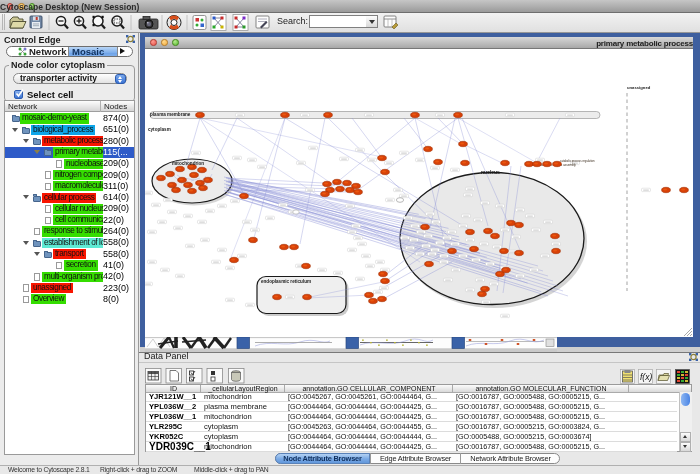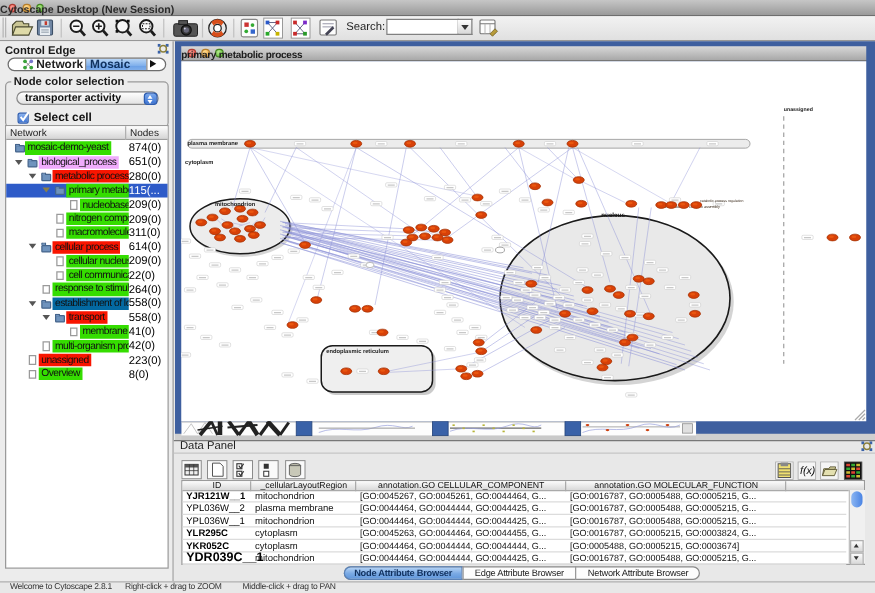--- a/index.html
+++ b/index.html
@@ -128,21 +128,21 @@
  <circle cx="2" cy="2" r="1.5" fill="#3aa33a"></circle>
     <circle cx="7" cy="2" r="1.5" fill="#77c"></circle>
     <circle cx="2" cy="7" r="1.5" fill="#3aa33a"></circle>
     <circle cx="7" cy="7" r="1.5" fill="#3aa33a"></circle>
 </svg>
 <div class="abs" style="left:29px;top:46px;font-size:9.5px;font-weight:bold;color:#222;line-height:11px">Network</div>
 <div class="abs" style="left:72px;top:46px;font-size:9.5px;font-weight:bold;color:#10315e;line-height:11px">Mosaic</div>
 <div class="abs" style="left:120px;top:48px;width:0;height:0;border-top:3.5px solid transparent;border-bottom:3.5px solid transparent;border-left:5.5px solid #111"></div>
 
 <div class="abs" style="left:4px;top:65px;width:131px;height:37px;border:1px solid #9a9a9a;border-radius:4px"></div>
-<div class="abs" style="left:9px;top:60px;padding:0 2px;background:#ececec;font-size:9px;font-weight:bold;color:#1a1a1a">Node color selection</div>
+<div class="abs" style="left:9px;top:60px;padding:0 2px;background:#ececec;font-size:9px;font-weight:bold;color:#1a1a1a">Node color cytoplasm</div>
 <div class="abs" style="left:13px;top:73px;width:114px;height:11px;background:linear-gradient(#fff,#e2e2e2);border:1px solid #8a8a8a;border-radius:5.5px"></div>
 <div class="abs" style="left:20px;top:73px;font-size:8.5px;font-weight:bold;color:#111;line-height:11px">transporter activity</div>
 <div class="abs" style="left:115px;top:74px;width:11px;height:9.5px;background:linear-gradient(#7aa8ec,#3c74d4);border-radius:3px;border:0.5px solid #2c5cb0"></div>
 <div class="abs" style="left:118.2px;top:75.6px;width:0;height:0;border-left:2.6px solid transparent;border-right:2.6px solid transparent;border-bottom:3px solid #fff"></div>
 <div class="abs" style="left:118.2px;top:80.2px;width:0;height:0;border-left:2.6px solid transparent;border-right:2.6px solid transparent;border-top:3px solid #fff"></div>
 <div class="abs" style="left:14px;top:89.5px;width:9px;height:9px;background:linear-gradient(#8ab2ee,#3c74d4);border:1px solid #2c5cb0;border-radius:2px"></div>
 <svg class="abs" style="left:14px;top:86.5px" width="12" height="12" viewBox="0 0 12 12">
     <path d="M2.5,6.5 L4.5,9 L9,2.5" stroke="#fff" stroke-width="1.6" fill="none"></path>
   </svg>
 <div class="abs" style="left:27px;top:89px;font-size:9.5px;font-weight:bold;color:#111">Select cell</div>
@@ -152,21 +152,21 @@
 <div class="abs" style="left:100px;top:101px;width:1px;height:11px;background:#b0b0b0"></div>
 <div class="abs" style="left:8px;top:101px;font-size:8px;color:#222;line-height:11px">Network</div>
 <div class="abs" style="left:104px;top:101px;font-size:8px;color:#222;line-height:11px">Nodes</div>
 <div style="position:absolute;left:12px;top:116.4px;width:8px;height:6px;background:#6f93bd;border:1px solid #46658c;border-radius:1px"></div>
 <div style="position:absolute;left:12px;top:115.2px;width:4px;height:2px;background:#6f93bd;border:1px solid #46658c;border-bottom:none;border-radius:1px 1px 0 0"></div>
 <div style="position:absolute;left:20px;top:113.4px;height:10.3px;background:#35dd00;color:#111;font-size:8.2px;letter-spacing:-0.4px;line-height:10.3px;padding:0 2px;white-space:nowrap;overflow:hidden;max-width:83px">mosaic-demo-yeast</div>
 <div style="position:absolute;left:103px;top:113.0px;height:11.3px;color:#000;font-size:9px;line-height:11.3px;white-space:nowrap">874(0)</div>
 <div style="position:absolute;left:12px;top:127.5px;width:0;height:0;border-left:3.5px solid transparent;border-right:3.5px solid transparent;border-top:4.5px solid #555"></div>
 <div style="position:absolute;left:22px;top:127.7px;width:8px;height:6px;background:#6f93bd;border:1px solid #46658c;border-radius:1px"></div>
 <div style="position:absolute;left:22px;top:126.5px;width:4px;height:2px;background:#6f93bd;border:1px solid #46658c;border-bottom:none;border-radius:1px 1px 0 0"></div>
-<div style="position:absolute;left:31px;top:124.7px;height:10.3px;background:#f0abfc;color:#111;font-size:8.2px;letter-spacing:-0.4px;line-height:10.3px;padding:0 2px;white-space:nowrap;overflow:hidden;max-width:72px">biological_process</div>
+<div style="position:absolute;left:31px;top:124.7px;height:10.3px;background:#0ea5e9;color:#111;font-size:8.2px;letter-spacing:-0.4px;line-height:10.3px;padding:0 2px;white-space:nowrap;overflow:hidden;max-width:72px">biological_process</div>
 <div style="position:absolute;left:103px;top:124.3px;height:11.3px;color:#000;font-size:9px;line-height:11.3px;white-space:nowrap">651(0)</div>
 <div style="position:absolute;left:23px;top:138.8px;width:0;height:0;border-left:3.5px solid transparent;border-right:3.5px solid transparent;border-top:4.5px solid #555"></div>
 <div style="position:absolute;left:33px;top:139.0px;width:8px;height:6px;background:#6f93bd;border:1px solid #46658c;border-radius:1px"></div>
 <div style="position:absolute;left:33px;top:137.8px;width:4px;height:2px;background:#6f93bd;border:1px solid #46658c;border-bottom:none;border-radius:1px 1px 0 0"></div>
 <div style="position:absolute;left:42px;top:136.0px;height:10.3px;background:#f81500;color:#111;font-size:8.2px;letter-spacing:-0.4px;line-height:10.3px;padding:0 2px;white-space:nowrap;overflow:hidden;max-width:61px">metabolic process</div>
 <div style="position:absolute;left:103px;top:135.6px;height:11.3px;color:#000;font-size:9px;line-height:11.3px;white-space:nowrap">280(0)</div>
 <div style="position:absolute;left:5px;top:146.9px;width:129px;height:11.3px;background:#2e5bc8"></div>
 <div style="position:absolute;left:34px;top:150.1px;width:0;height:0;border-left:3.5px solid transparent;border-right:3.5px solid transparent;border-top:4.5px solid #8a7f4a"></div>
 <div style="position:absolute;left:44px;top:150.3px;width:8px;height:6px;background:#6f93bd;border:1px solid #46658c;border-radius:1px"></div>
 <div style="position:absolute;left:44px;top:149.1px;width:4px;height:2px;background:#6f93bd;border:1px solid #46658c;border-bottom:none;border-radius:1px 1px 0 0"></div>
@@ -191,47 +191,47 @@
 <div style="position:absolute;left:103px;top:203.4px;height:11.3px;color:#000;font-size:9px;line-height:11.3px;white-space:nowrap">209(0)</div>
 <div style="position:absolute;left:45px;top:216.5px;width:5.5px;height:7.5px;background:#fff;border:0.8px solid #9a9a9a"></div>
 <div style="position:absolute;left:53px;top:215.1px;height:10.3px;background:#35dd00;color:#111;font-size:8.2px;letter-spacing:-0.4px;line-height:10.3px;padding:0 2px;white-space:nowrap;overflow:hidden;max-width:50px">cell communicat</div>
 <div style="position:absolute;left:103px;top:214.7px;height:11.3px;color:#000;font-size:9px;line-height:11.3px;white-space:nowrap">22(0)</div>
 <div style="position:absolute;left:34px;top:227.8px;width:5.5px;height:7.5px;background:#fff;border:0.8px solid #9a9a9a"></div>
 <div style="position:absolute;left:42px;top:226.4px;height:10.3px;background:#35dd00;color:#111;font-size:8.2px;letter-spacing:-0.4px;line-height:10.3px;padding:0 2px;white-space:nowrap;overflow:hidden;max-width:61px">response to stimul</div>
 <div style="position:absolute;left:103px;top:226.0px;height:11.3px;color:#000;font-size:9px;line-height:11.3px;white-space:nowrap">264(0)</div>
 <div style="position:absolute;left:23px;top:240.5px;width:0;height:0;border-left:3.5px solid transparent;border-right:3.5px solid transparent;border-top:4.5px solid #555"></div>
 <div style="position:absolute;left:33px;top:240.7px;width:8px;height:6px;background:#6f93bd;border:1px solid #46658c;border-radius:1px"></div>
 <div style="position:absolute;left:33px;top:239.5px;width:4px;height:2px;background:#6f93bd;border:1px solid #46658c;border-bottom:none;border-radius:1px 1px 0 0"></div>
-<div style="position:absolute;left:42px;top:237.7px;height:10.3px;background:#0369a1;color:#111;font-size:8.2px;letter-spacing:-0.4px;line-height:10.3px;padding:0 2px;white-space:nowrap;overflow:hidden;max-width:61px">establishment of lo</div>
+<div style="position:absolute;left:42px;top:237.7px;height:10.3px;background:#5eead4;color:#111;font-size:8.2px;letter-spacing:-0.4px;line-height:10.3px;padding:0 2px;white-space:nowrap;overflow:hidden;max-width:61px">establishment of lo</div>
 <div style="position:absolute;left:103px;top:237.3px;height:11.3px;color:#000;font-size:9px;line-height:11.3px;white-space:nowrap">558(0)</div>
 <div style="position:absolute;left:34px;top:251.8px;width:0;height:0;border-left:3.5px solid transparent;border-right:3.5px solid transparent;border-top:4.5px solid #555"></div>
 <div style="position:absolute;left:44px;top:252.0px;width:8px;height:6px;background:#6f93bd;border:1px solid #46658c;border-radius:1px"></div>
 <div style="position:absolute;left:44px;top:250.8px;width:4px;height:2px;background:#6f93bd;border:1px solid #46658c;border-bottom:none;border-radius:1px 1px 0 0"></div>
 <div style="position:absolute;left:53px;top:249.0px;height:10.3px;background:#f81500;color:#111;font-size:8.2px;letter-spacing:-0.4px;line-height:10.3px;padding:0 2px;white-space:nowrap;overflow:hidden;max-width:50px">transport</div>
 <div style="position:absolute;left:103px;top:248.6px;height:11.3px;color:#000;font-size:9px;line-height:11.3px;white-space:nowrap">558(0)</div>
 <div style="position:absolute;left:56px;top:261.7px;width:5.5px;height:7.5px;background:#fff;border:0.8px solid #9a9a9a"></div>
-<div style="position:absolute;left:64px;top:260.3px;height:10.3px;background:#35dd00;color:#111;font-size:8.2px;letter-spacing:-0.4px;line-height:10.3px;padding:0 2px;white-space:nowrap;overflow:hidden;max-width:39px">membrane</div>
+<div style="position:absolute;left:64px;top:260.3px;height:10.3px;background:#35dd00;color:#111;font-size:8.2px;letter-spacing:-0.4px;line-height:10.3px;padding:0 2px;white-space:nowrap;overflow:hidden;max-width:39px">secretion</div>
 <div style="position:absolute;left:103px;top:259.9px;height:11.3px;color:#000;font-size:9px;line-height:11.3px;white-space:nowrap">41(0)</div>
 <div style="position:absolute;left:34px;top:273.0px;width:5.5px;height:7.5px;background:#fff;border:0.8px solid #9a9a9a"></div>
 <div style="position:absolute;left:42px;top:271.6px;height:10.3px;background:#35dd00;color:#111;font-size:8.2px;letter-spacing:-0.4px;line-height:10.3px;padding:0 2px;white-space:nowrap;overflow:hidden;max-width:61px">multi-organism pro</div>
 <div style="position:absolute;left:103px;top:271.2px;height:11.3px;color:#000;font-size:9px;line-height:11.3px;white-space:nowrap">42(0)</div>
 <div style="position:absolute;left:23px;top:284.3px;width:5.5px;height:7.5px;background:#fff;border:0.8px solid #9a9a9a"></div>
 <div style="position:absolute;left:31px;top:282.9px;height:10.3px;background:#f81500;color:#111;font-size:8.2px;letter-spacing:-0.4px;line-height:10.3px;padding:0 2px;white-space:nowrap;overflow:hidden;max-width:72px">unassigned</div>
 <div style="position:absolute;left:103px;top:282.5px;height:11.3px;color:#000;font-size:9px;line-height:11.3px;white-space:nowrap">223(0)</div>
 <div style="position:absolute;left:23px;top:295.6px;width:5.5px;height:7.5px;background:#fff;border:0.8px solid #9a9a9a"></div>
 <div style="position:absolute;left:31px;top:294.2px;height:10.3px;background:#35dd00;color:#111;font-size:8.2px;letter-spacing:-0.4px;line-height:10.3px;padding:0 2px;white-space:nowrap;overflow:hidden;max-width:72px">Overview</div>
 <div style="position:absolute;left:103px;top:293.8px;height:11.3px;color:#000;font-size:9px;line-height:11.3px;white-space:nowrap">8(0)</div>
 
 <div class="abs" style="left:140px;top:33px;width:560px;height:319px;background:#cfcfcf"></div>
 <div class="abs" style="left:140px;top:33px;width:560px;height:314px;background:#3e5f9f"></div>
 <div class="abs" style="left:145px;top:36.5px;width:548px;height:12.5px;background:linear-gradient(#d8d8d8,#a8a8a8);border-bottom:1px solid #777"></div>
 <div class="abs" style="left:150.3px;top:39.3px;width:6.4px;height:6.4px;border-radius:50%;background:radial-gradient(circle at 35% 30%,#ff9a90,#e6544a);border:0.5px solid #b03c33"></div>
 <div class="abs" style="left:161.3px;top:39.3px;width:6.4px;height:6.4px;border-radius:50%;background:radial-gradient(circle at 35% 30%,#ffd98a,#f3ad43);border:0.5px solid #b67e2a"></div>
 <div class="abs" style="left:172.3px;top:39.3px;width:6.4px;height:6.4px;border-radius:50%;background:radial-gradient(circle at 35% 30%,#b4e98c,#57bb2e);border:0.5px solid #44881f"></div>
-<div class="abs" style="left:145px;top:37.5px;width:548px;height:11px;text-align:left;font-size:8px;letter-spacing:-0.2px;font-weight:bold;color:#1c1c1c;line-height:11px">primary metabolic process</div>
+<div class="abs" style="left:145px;top:37.5px;width:548px;height:11px;text-align:right;font-size:8px;letter-spacing:-0.2px;font-weight:bold;color:#1c1c1c;line-height:11px">primary metabolic process</div>
 <div class="abs" style="left:145px;top:49px;width:548px;height:288px;background:#fff"></div>
 <svg width="548" height="288" viewBox="145 49 548 288" style="position:absolute;left:145px;top:49px">
 <ellipse cx="194" cy="183.5" rx="40" ry="22" fill="#b5b5b5" opacity="0.55"></ellipse>
 <ellipse cx="192" cy="181" rx="40" ry="22" fill="#ececec" stroke="#1a1a1a" stroke-width="1.2"></ellipse>
 <ellipse cx="494.5" cy="241.5" rx="92.5" ry="66.5" fill="#b0b0b0" opacity="0.55"></ellipse>
 <ellipse cx="492" cy="238.5" rx="92" ry="66" fill="#e9e9e9" stroke="#1a1a1a" stroke-width="1.3"></ellipse>
 <rect x="259.5" y="279" width="89" height="37" rx="9" fill="#a8a8a8" opacity="0.6"></rect>
 <rect x="257" y="276.5" width="89" height="37" rx="9" fill="#efefef" stroke="#1a1a1a" stroke-width="1.2"></rect>
 <rect x="150" y="111.5" width="450" height="7" rx="3.5" fill="#ececec" stroke="#9a9a9a" stroke-width="0.7"></rect>
 <line x1="627" y1="93" x2="627" y2="291" stroke="#999" stroke-width="0.9" stroke-dasharray="3.5,3"></line>
@@ -835,26 +835,26 @@
 <div class="abs" style="left:200px;top:384.5px;width:1px;height:8px;background:#aaa"></div>
 <div class="abs" style="left:284px;top:384.5px;width:1px;height:8px;background:#aaa"></div>
 <div class="abs" style="left:452px;top:384.5px;width:1px;height:8px;background:#aaa"></div>
 <div class="abs" style="left:628px;top:384.5px;width:1px;height:8px;background:#aaa"></div>
 <div style="position:absolute;left:146px;top:391.5px;width:531px;height:10px;border-bottom:0.8px solid #dcdcdc"></div>
 <div style="position:absolute;left:149px;top:391.5px;height:10px;line-height:10px;font-size:7.6px;font-weight:bold;color:#000;white-space:nowrap">YJR121W__1</div>
 <div style="position:absolute;left:204px;top:391.5px;height:10px;line-height:10px;font-size:7.6px;color:#111;white-space:nowrap">mitochondrion</div>
 <div style="position:absolute;left:288px;top:391.5px;height:10px;line-height:10px;font-size:7.2px;color:#111;white-space:nowrap;width:162px;overflow:hidden">[GO:0045267, GO:0045261, GO:0044464, G...</div>
 <div style="position:absolute;left:456px;top:391.5px;height:10px;line-height:10px;font-size:7.2px;color:#111;white-space:nowrap;width:170px;overflow:hidden">[GO:0016787, GO:0005488, GO:0005215, G...</div>
 <div style="position:absolute;left:146px;top:401.5px;width:531px;height:10px;border-bottom:0.8px solid #dcdcdc"></div>
-<div style="position:absolute;left:149px;top:401.5px;height:10px;line-height:10px;font-size:7.6px;font-weight:normal;color:#000;white-space:nowrap">YPL036W__2</div>
+<div style="position:absolute;left:149px;top:401.5px;height:10px;line-height:10px;font-size:7.6px;font-weight:bold;color:#000;white-space:nowrap">YPL036W__2</div>
 <div style="position:absolute;left:204px;top:401.5px;height:10px;line-height:10px;font-size:7.6px;color:#111;white-space:nowrap">plasma membrane</div>
 <div style="position:absolute;left:288px;top:401.5px;height:10px;line-height:10px;font-size:7.2px;color:#111;white-space:nowrap;width:162px;overflow:hidden">[GO:0044464, GO:0044444, GO:0044425, G...</div>
 <div style="position:absolute;left:456px;top:401.5px;height:10px;line-height:10px;font-size:7.2px;color:#111;white-space:nowrap;width:170px;overflow:hidden">[GO:0016787, GO:0005488, GO:0005215, G...</div>
 <div style="position:absolute;left:146px;top:411.5px;width:531px;height:10px;border-bottom:0.8px solid #dcdcdc"></div>
-<div style="position:absolute;left:149px;top:411.5px;height:10px;line-height:10px;font-size:7.6px;font-weight:normal;color:#000;white-space:nowrap">YPL036W__1</div>
+<div style="position:absolute;left:149px;top:411.5px;height:10px;line-height:10px;font-size:7.6px;font-weight:bold;color:#000;white-space:nowrap">YPL036W__1</div>
 <div style="position:absolute;left:204px;top:411.5px;height:10px;line-height:10px;font-size:7.6px;color:#111;white-space:nowrap">mitochondrion</div>
 <div style="position:absolute;left:288px;top:411.5px;height:10px;line-height:10px;font-size:7.2px;color:#111;white-space:nowrap;width:162px;overflow:hidden">[GO:0044464, GO:0044444, GO:0044425, G...</div>
 <div style="position:absolute;left:456px;top:411.5px;height:10px;line-height:10px;font-size:7.2px;color:#111;white-space:nowrap;width:170px;overflow:hidden">[GO:0016787, GO:0005488, GO:0005215, G...</div>
 <div style="position:absolute;left:146px;top:421.5px;width:531px;height:10px;border-bottom:0.8px solid #dcdcdc"></div>
 <div style="position:absolute;left:149px;top:421.5px;height:10px;line-height:10px;font-size:7.6px;font-weight:bold;color:#000;white-space:nowrap">YLR295C</div>
 <div style="position:absolute;left:204px;top:421.5px;height:10px;line-height:10px;font-size:7.6px;color:#111;white-space:nowrap">cytoplasm</div>
 <div style="position:absolute;left:288px;top:421.5px;height:10px;line-height:10px;font-size:7.2px;color:#111;white-space:nowrap;width:162px;overflow:hidden">[GO:0045263, GO:0044464, GO:0044455, G...</div>
 <div style="position:absolute;left:456px;top:421.5px;height:10px;line-height:10px;font-size:7.2px;color:#111;white-space:nowrap;width:170px;overflow:hidden">[GO:0016787, GO:0005215, GO:0003824, G...</div>
 <div style="position:absolute;left:146px;top:431.5px;width:531px;height:10px;border-bottom:0.8px solid #dcdcdc"></div>
 <div style="position:absolute;left:149px;top:431.5px;height:10px;line-height:10px;font-size:7.6px;font-weight:bold;color:#000;white-space:nowrap">YKR052C</div>

